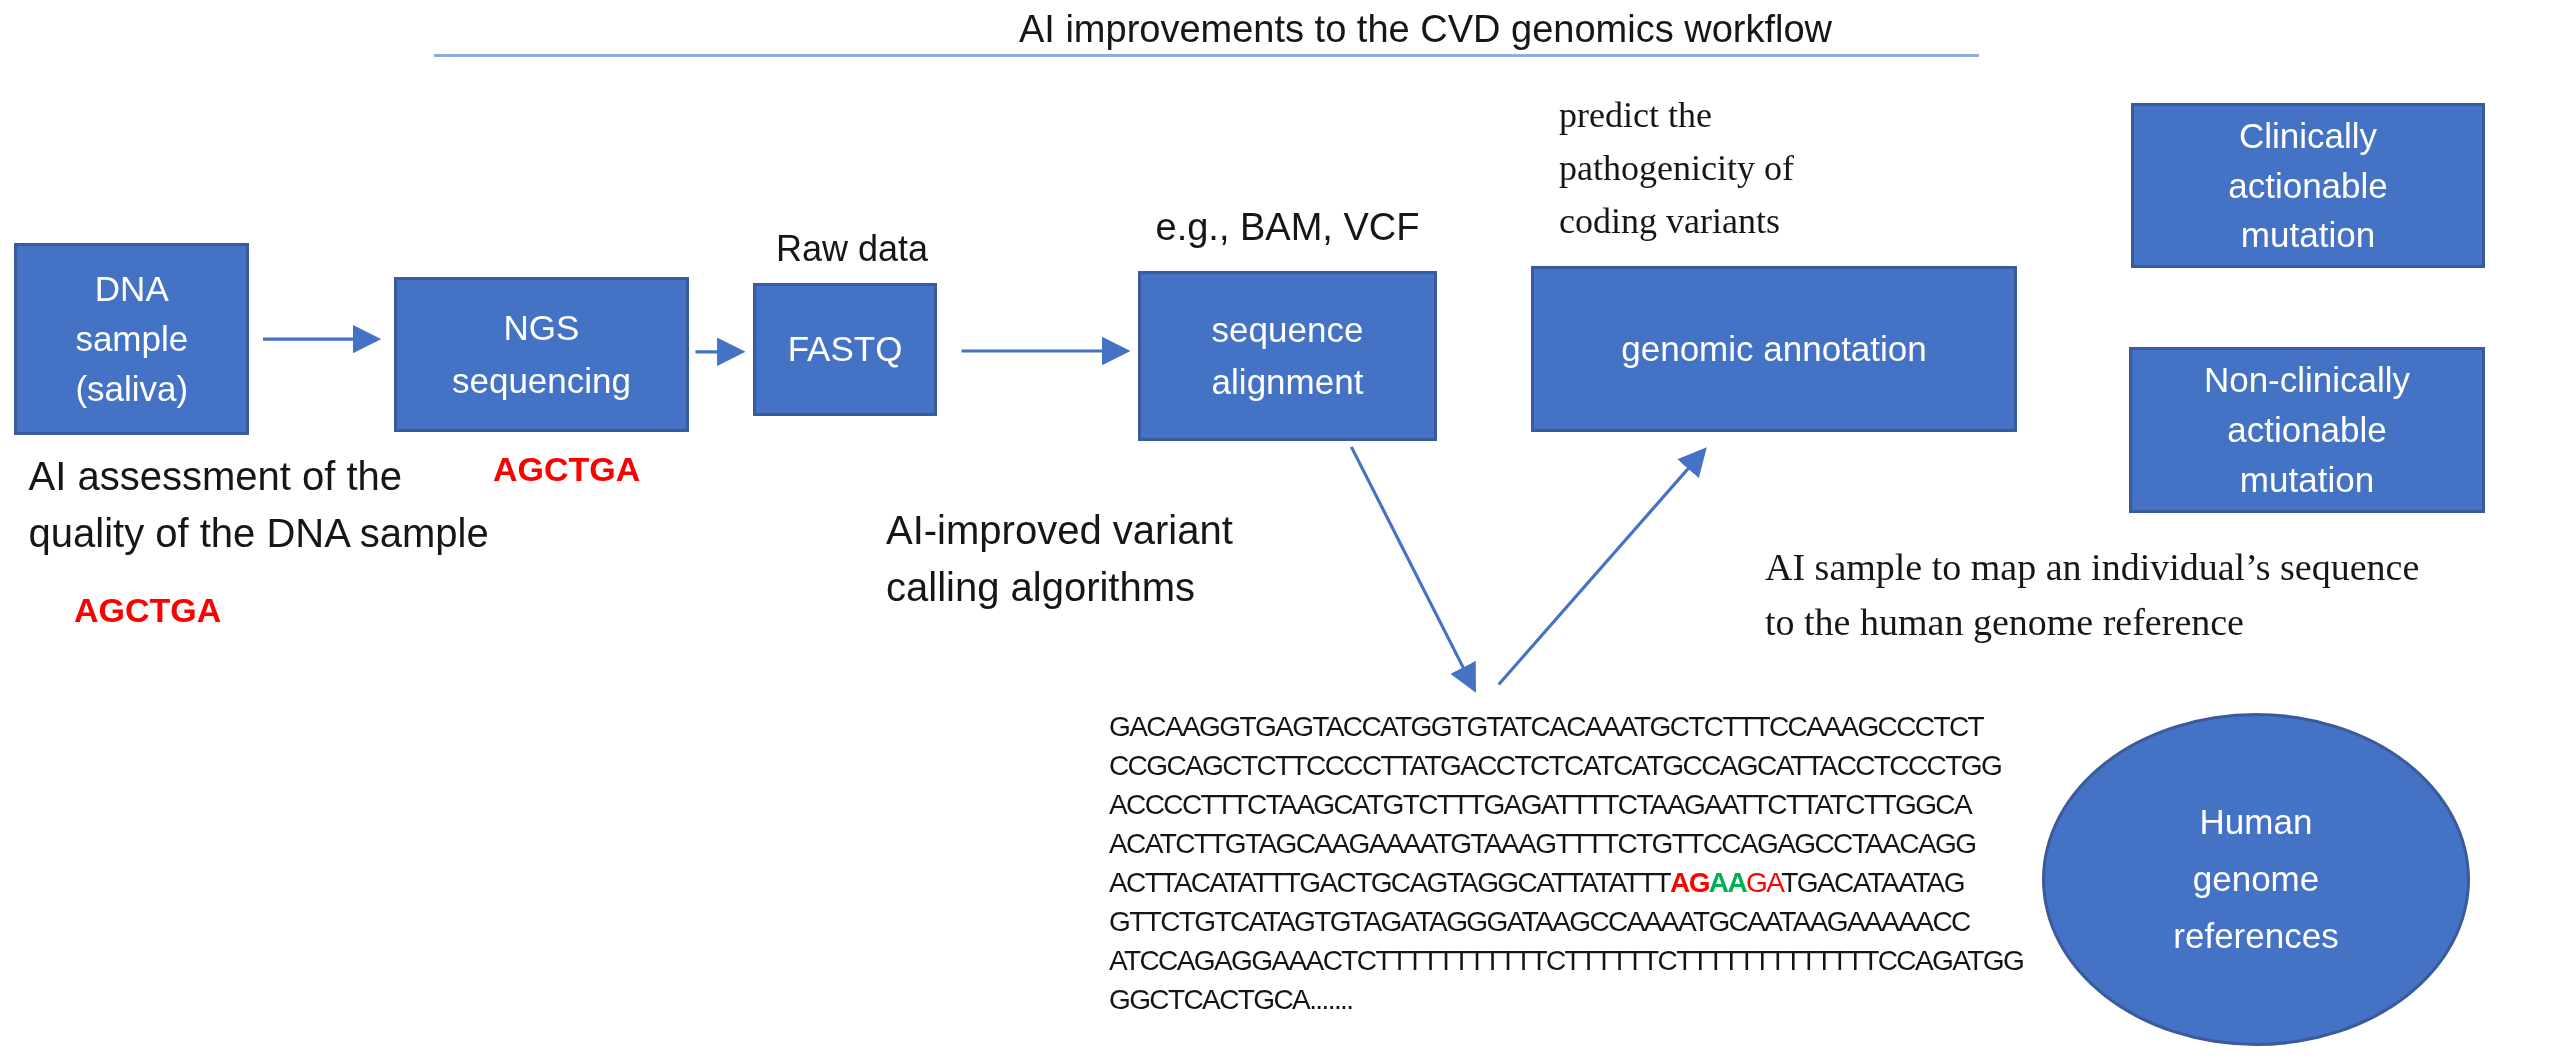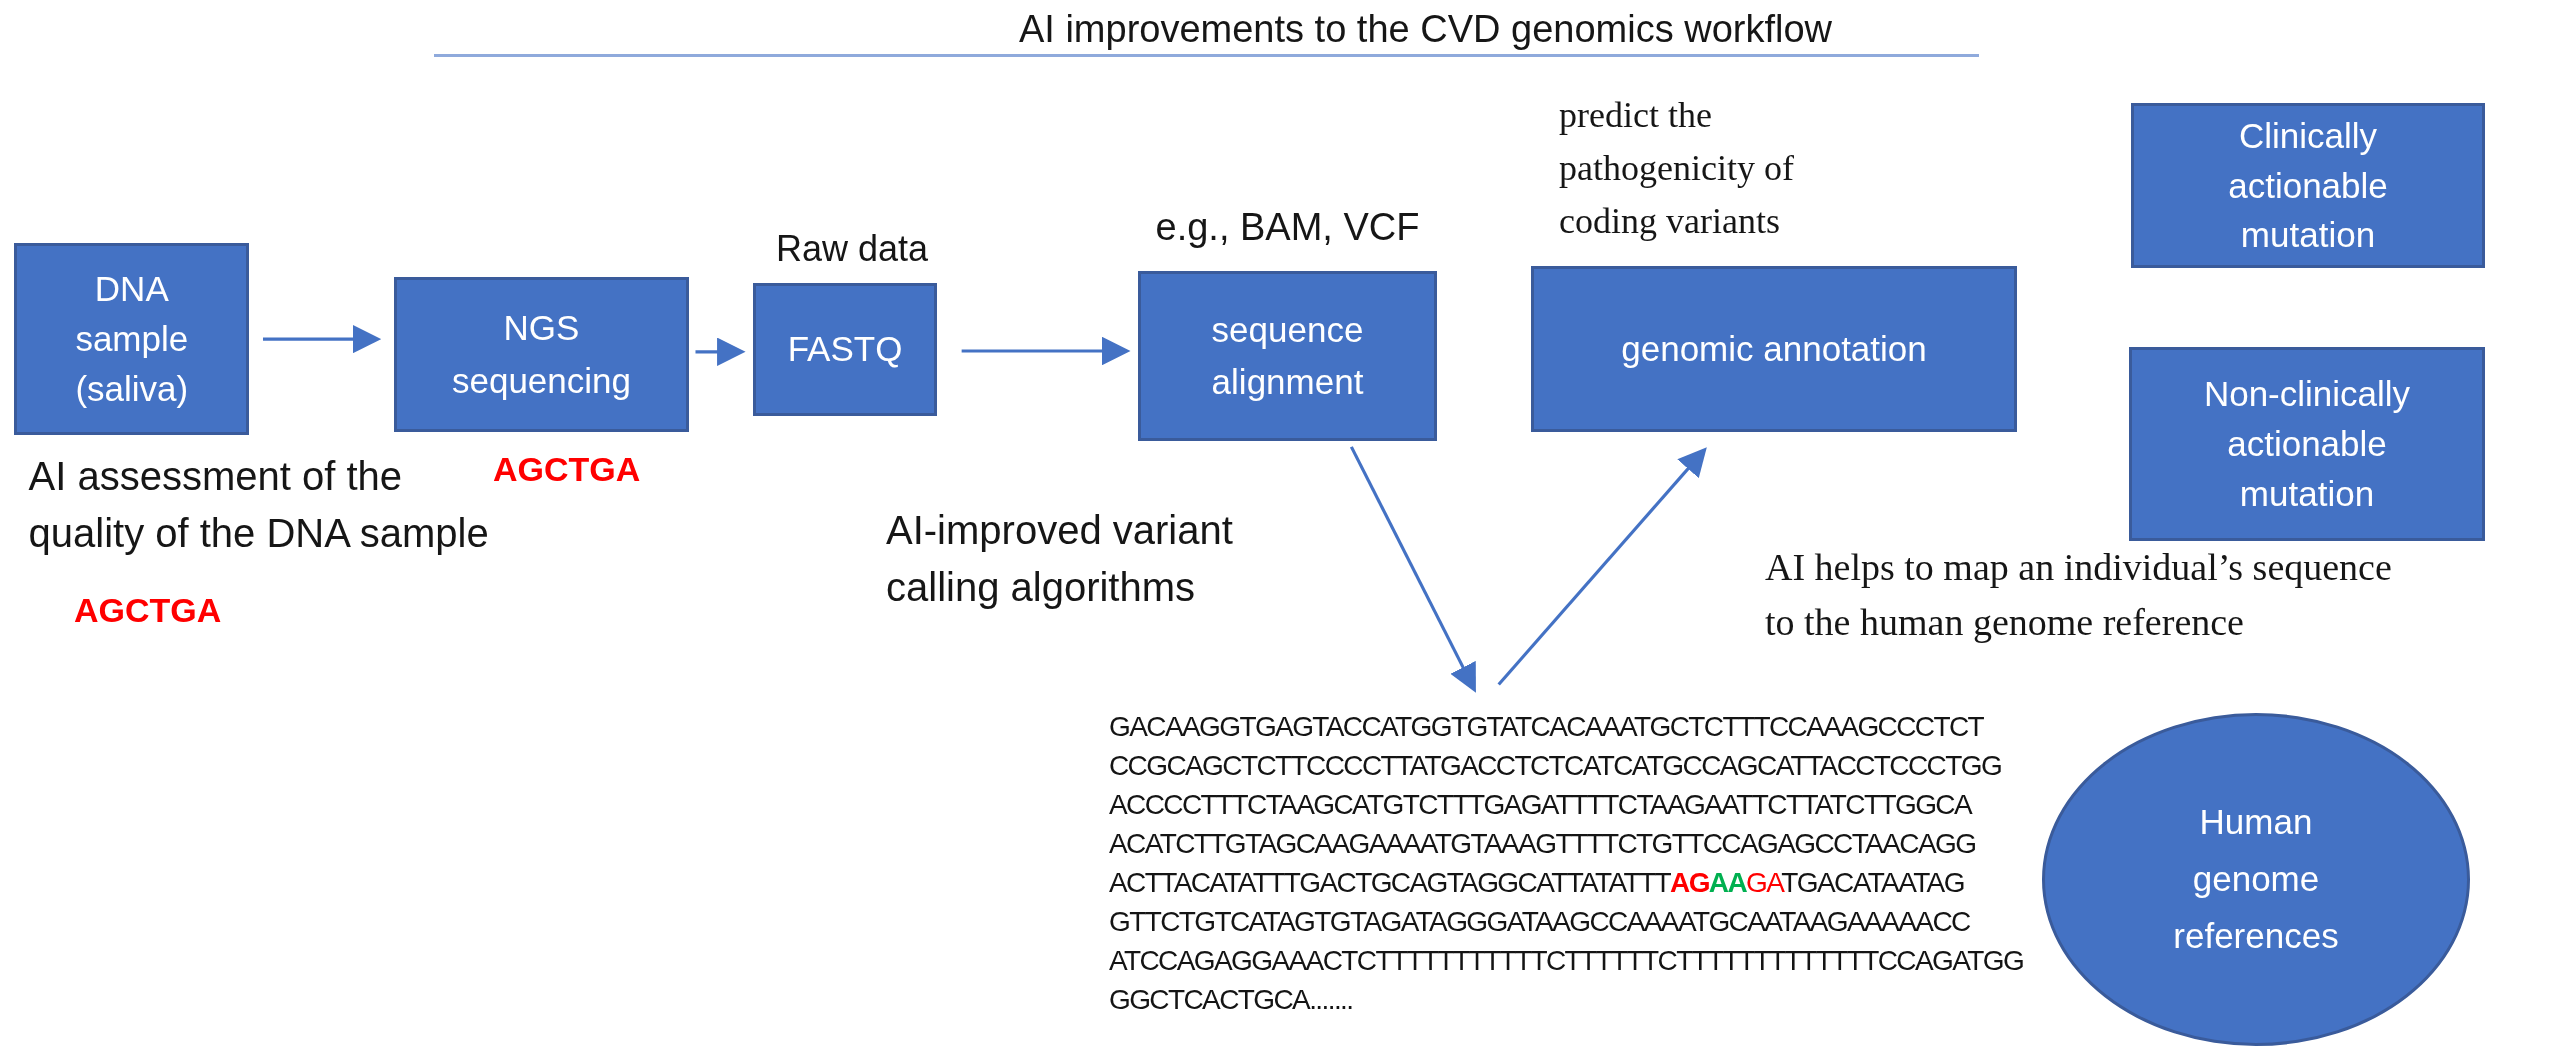--- a/index.html
+++ b/index.html
@@ -60,21 +60,21 @@
 
 <div class="abs box" style="left:1138px;top:271px;width:299px;height:170px;">sequence
 alignment</div>
 
 <div class="abs box" style="left:1531px;top:266px;width:486px;height:166px;">genomic annotation</div>
 
 <div class="abs box" style="left:2131px;top:103px;width:354px;height:165px;line-height:1.42;">Clinically
 actionable
 mutation</div>
 
-<div class="abs box" style="left:2129px;top:347px;width:356px;height:194px;line-height:1.42;">Non-clinically
+<div class="abs box" style="left:2129px;top:347px;width:356px;height:166px;line-height:1.42;">Non-clinically
 actionable
 mutation</div>
 
 <div class="abs box ellipse" style="left:2042px;top:713px;width:428px;height:333px;">Human
 genome
 references</div>
 
 <div class="abs note center" style="left:741px;top:228px;width:222px;font-size:36px;line-height:41px;">Raw data</div>
 
 <div class="abs note center" style="left:1129px;top:206px;width:317px;font-size:38px;line-height:43px;">e.g., BAM, VCF</div>
@@ -86,21 +86,21 @@
 <div class="abs note" style="left:28.5px;top:448px;">AI assessment of the
 quality of the DNA sample</div>
 
 <div class="abs redseq" style="left:74px;top:591px;">AGCTGA</div>
 
 <div class="abs redseq" style="left:493px;top:450px;">AGCTGA</div>
 
 <div class="abs note" style="left:886px;top:502px;">AI-improved variant
 calling algorithms</div>
 
-<div class="abs note small" style="left:1765px;top:540px;font-size:38px;line-height:55px;">AI helps to map an individual’s sequence
+<div class="abs note small" style="left:1765px;top:540px;font-size:38px;line-height:55px;">AI sample to map an individual’s sequence
 to the human genome reference</div>
 
 <div class="abs seq" style="left:1109px;top:707px;">
     <div><span>GACAAGGTGAGTACCATGGTGTATCACAAATGCTCTTTCCAAAGCCCTCT</span></div>
     <div><span>CCGCAGCTCTTCCCCTTATGACCTCTCATCATGCCAGCATTACCTCCCTGG</span></div>
     <div><span>ACCCCTTTCTAAGCATGTCTTTGAGATTTTCTAAGAATTCTTATCTTGGCA</span></div>
     <div><span>ACATCTTGTAGCAAGAAAATGTAAAGTTTTCTGTTCCAGAGCCTAACAGG</span></div>
     <div><span>ACTTACATATTTGACTGCAGTAGGCATTATATTT</span><span style="color: rgb(255, 0, 0); font-weight: bold;">AG</span><span style="color: rgb(0, 176, 80); font-weight: bold;">AA</span><span style="color: rgb(255, 0, 0); font-weight: normal;">GA</span><span>TGACATAATAG</span></div>
     <div><span>GTTCTGTCATAGTGTAGATAGGGATAAGCCAAAATGCAATAAGAAAAACC</span></div>
     <div><span>ATCCAGAGGAAACTCTTTTTTTTTTTCTTTTTTCTTTTTTTTTTTTTCCAGATGG</span></div>

